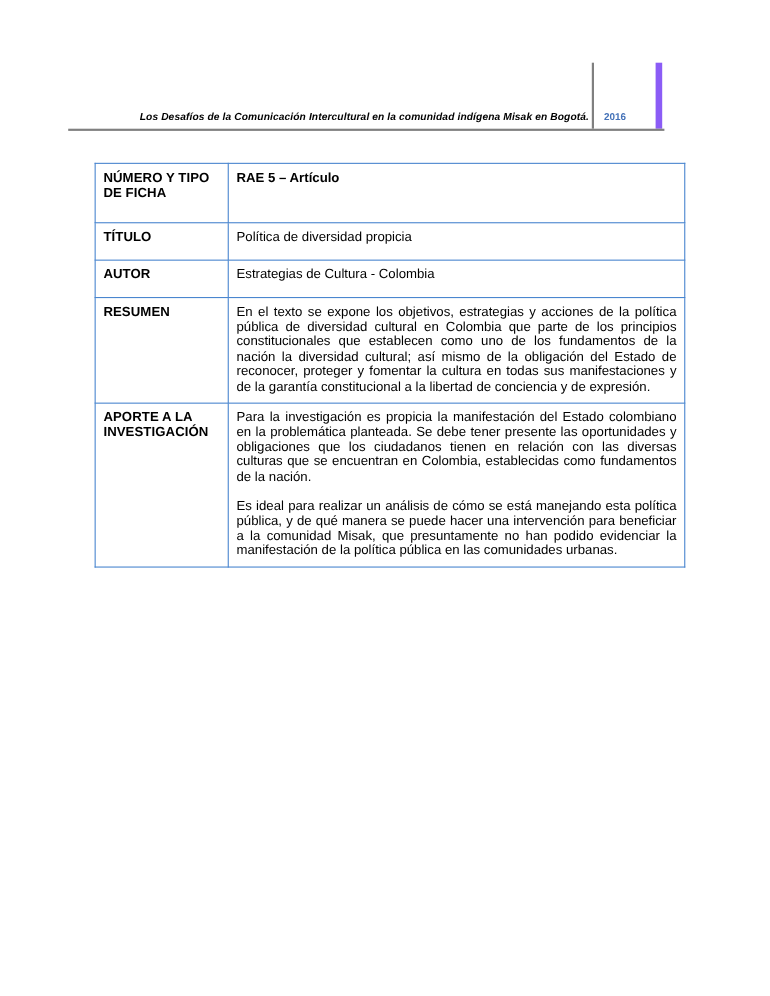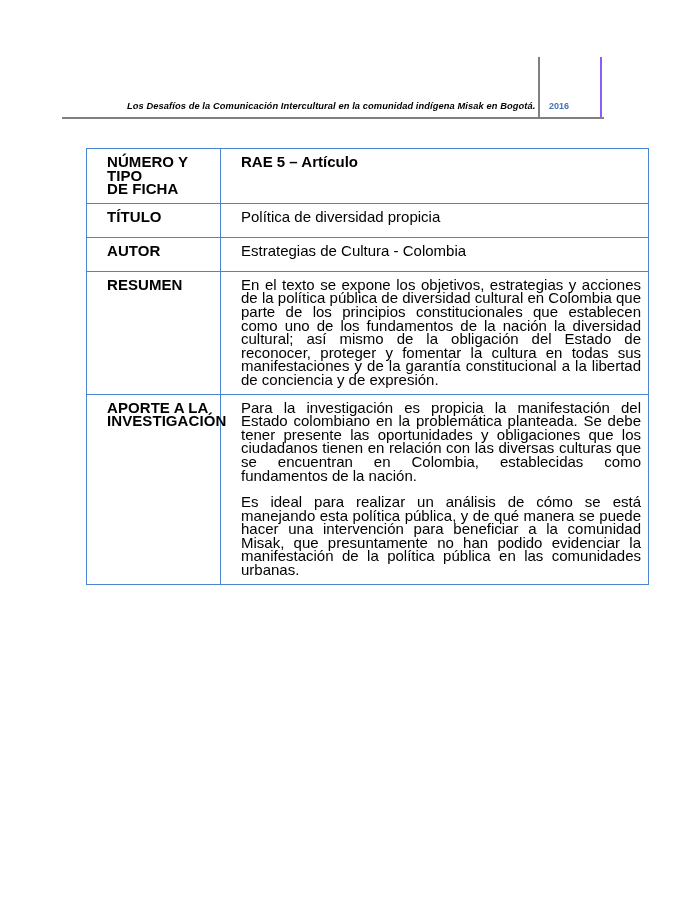--- a/index.html
+++ b/index.html
@@ -57,21 +57,21 @@
     margin-left: 39px;
   }
 
   .year-box {
     position: absolute;
     left: 476px;
     top: 0px;
     width: 64px;
     height: 60px;
     border-left: 2px solid #808080;
-    border-right: 2px solid #8b5cf6;
+    border-right: 6px solid #8b5cf6;
     box-sizing: border-box;
     text-align: right;
   }
 
   .year-value {
     position: absolute;
     left: 9px;
     bottom: 6px;
     font-size: 9px;
     font-weight: bold;
@@ -85,22 +85,22 @@
     left: 86px;
     top: 148px;
     width: 506px;
     border-collapse: collapse;
     table-layout: fixed;
   }
 
   .rae-table td {
     border: 1.4px solid #4a86cf;
     vertical-align: top;
-    padding: 6px 7px 7px 20px;
-    font-size: 15px;
+    padding: 6px 7px 7px 7px;
+    font-size: 12px;
     line-height: 13.6px;
   }
 
   .rae-table td.label {
     width: 106px;
     font-weight: bold;
     letter-spacing: 0.005em;
   }
 
   .rae-table td.value {

